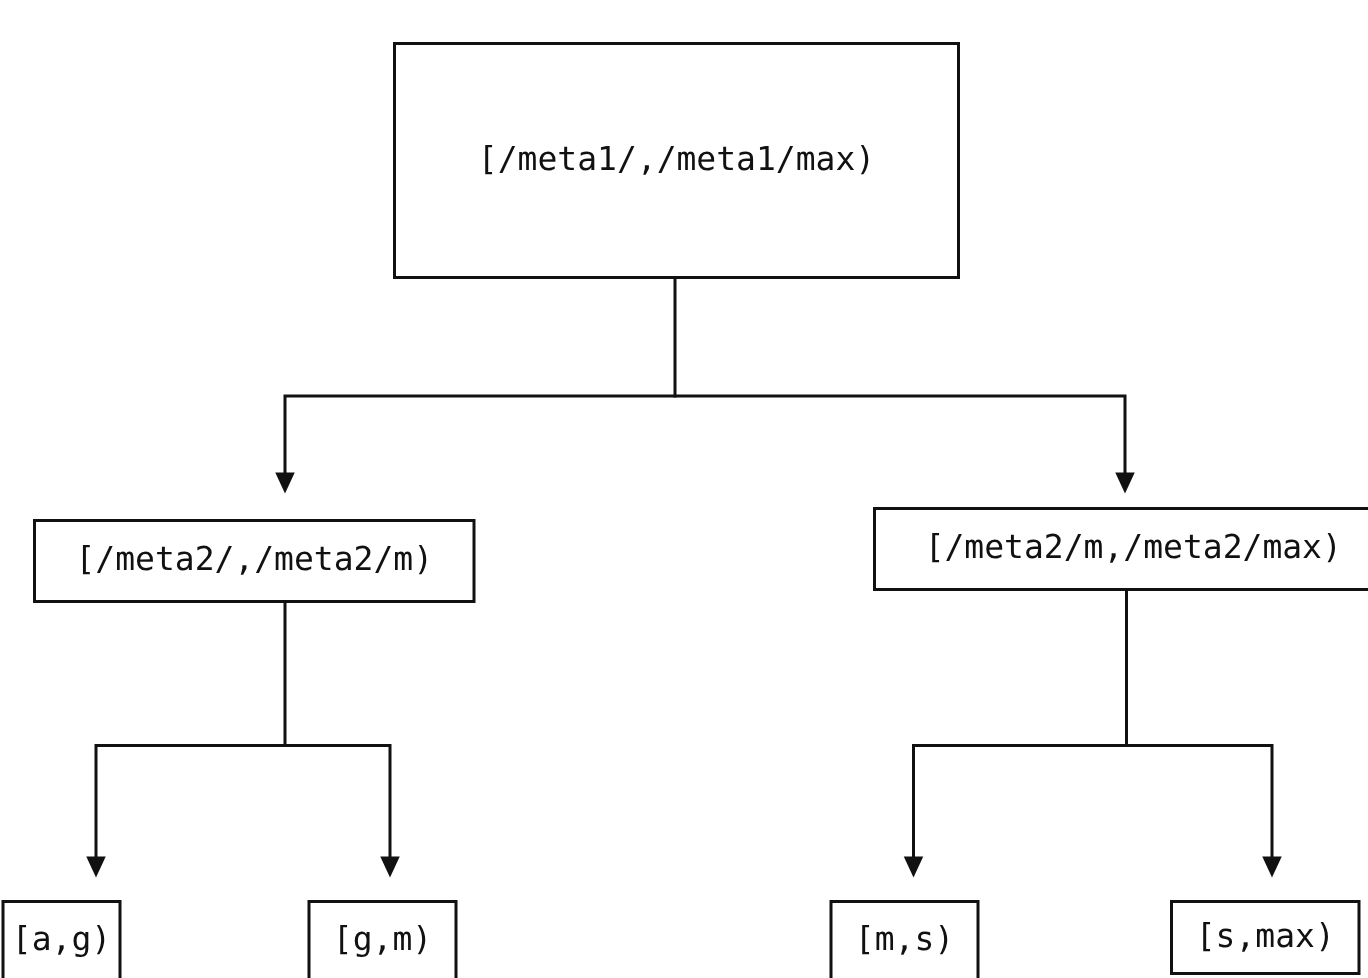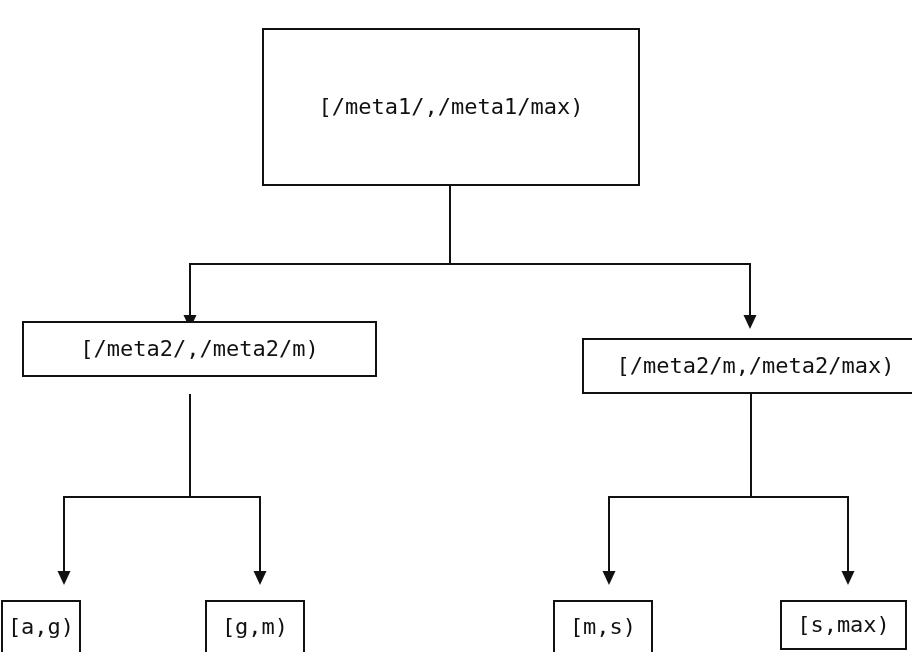--- a/index.html
+++ b/index.html
@@ -30,21 +30,21 @@
     background: #ffffff;
     display: flex;
     align-items: center;
     justify-content: center;
     font-size: 22px;
     line-height: 1;
     color: #111111;
     white-space: nowrap;
   }
   .node-root  { left: 262px; top: 12px;  width: 378px; height: 158px; }
-  .node-mid-left  { left: 22px;  top: 305px; width: 355px; height: 56px; }
+  .node-mid-left  { left: 22px;  top: 330px; width: 295px; height: 56px; }
   .node-mid-right { left: 582px; top: 322px; width: 347px; height: 56px; }
   .node-leaf-ag   { left: 1px;   top: 584px; width: 80px; height: 54px; }
   .node-leaf-gm   { left: 205px; top: 584px; width: 100px; height: 54px; }
   .node-leaf-ms   { left: 553px; top: 584px; width: 100px; height: 54px; }
   .node-leaf-smax { left: 780px; top: 584px; width: 127px; height: 50px; }
 </style>
 </head>
 <body>
 
 <div class="canvas">

